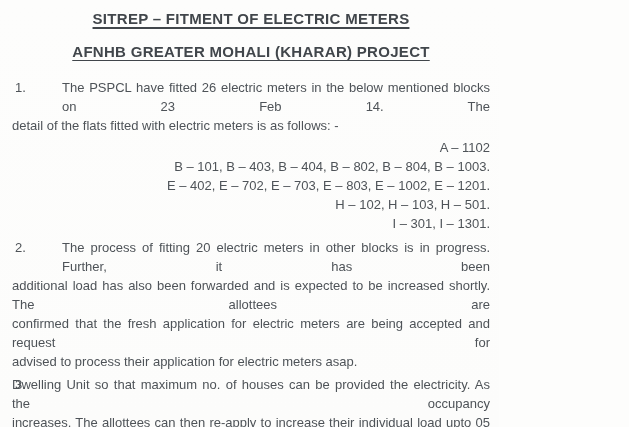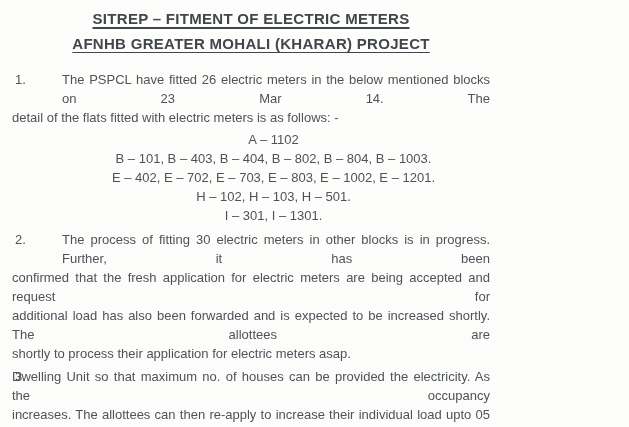--- a/index.html
+++ b/index.html
@@ -22,61 +22,61 @@
     text-align: center;
     font-weight: bold;
     font-size: 15px;
     letter-spacing: 0.3px;
     color: #41464b;
     text-decoration: underline;
     text-decoration-thickness: 1.5px;
     text-underline-offset: 3px;
     line-height: 19px;
   }
-  .doc-subtitle { margin-top: 6px; text-decoration: underline; }
+  .doc-subtitle { margin-top: 14px; text-decoration: underline; }
   .para { position: relative; }
   .para-1 { margin-top: 17px; }
   .para-2 { margin-top: 5px; }
   .para-3 { margin-top: 4px; }
   .pnum { position: absolute; left: 3px; top: 0; }
   .line { text-align: justify; text-align-last: justify; }
   .line.first { padding-left: 50px; }
   .line.last { text-align-last: left; }
   .meter-list { margin: 3px 0 0 45px; }
-  .meter-line { line-height: 19px; text-align: center; }
+  .meter-line { line-height: 19px; text-align: right; }
 </style>
 </head>
 <body>
 
 <div class="page">
 
   <div class="doc-title">SITREP – FITMENT OF ELECTRIC METERS</div>
 
   <div class="doc-subtitle">AFNHB GREATER MOHALI (KHARAR) PROJECT</div>
 
   <div class="para para-1">
     <span class="pnum">1.</span>
-    <div class="line first">The PSPCL have fitted 26 electric meters in the below mentioned blocks on 23 Mar 14. The</div>
+    <div class="line first">The PSPCL have fitted 26 electric meters in the below mentioned blocks on 23 Feb 14. The</div>
     <div class="line last">detail of the flats fitted with electric meters is as follows: -</div>
   </div>
 
   <div class="meter-list">
     <div class="meter-line">A – 1102</div>
     <div class="meter-line">B – 101, B – 403, B – 404, B – 802, B – 804, B – 1003.</div>
     <div class="meter-line">E – 402, E – 702, E – 703, E – 803, E – 1002, E – 1201.</div>
     <div class="meter-line">H – 102, H – 103, H – 501.</div>
     <div class="meter-line">I – 301, I – 1301.</div>
   </div>
 
   <div class="para para-2">
     <span class="pnum">2.</span>
-    <div class="line first">The process of fitting 30 electric meters in other blocks is in progress. Further, it has been</div>
+    <div class="line first">The process of fitting 20 electric meters in other blocks is in progress. Further, it has been</div>
+    <div class="line">additional load has also been forwarded and is expected to be increased shortly. The allottees are</div>
     <div class="line">confirmed that the fresh application for electric meters are being accepted and request for</div>
-    <div class="line">additional load has also been forwarded and is expected to be increased shortly. The allottees are</div>
-    <div class="line last">shortly to process their application for electric meters asap.</div>
+    <div class="line last">advised to process their application for electric meters asap.</div>
   </div>
 
   <div class="para para-3">
     <span class="pnum">3.</span>
     <div class="line">Dwelling Unit so that maximum no. of houses can be provided the electricity. As the occupancy</div>
     <div class="line">increases. The allottees can then re-apply to increase their individual load upto 05 KW per</div>
     <div class="line last">Dwelling Unit as planned.</div>
   </div>
 
 </div>

